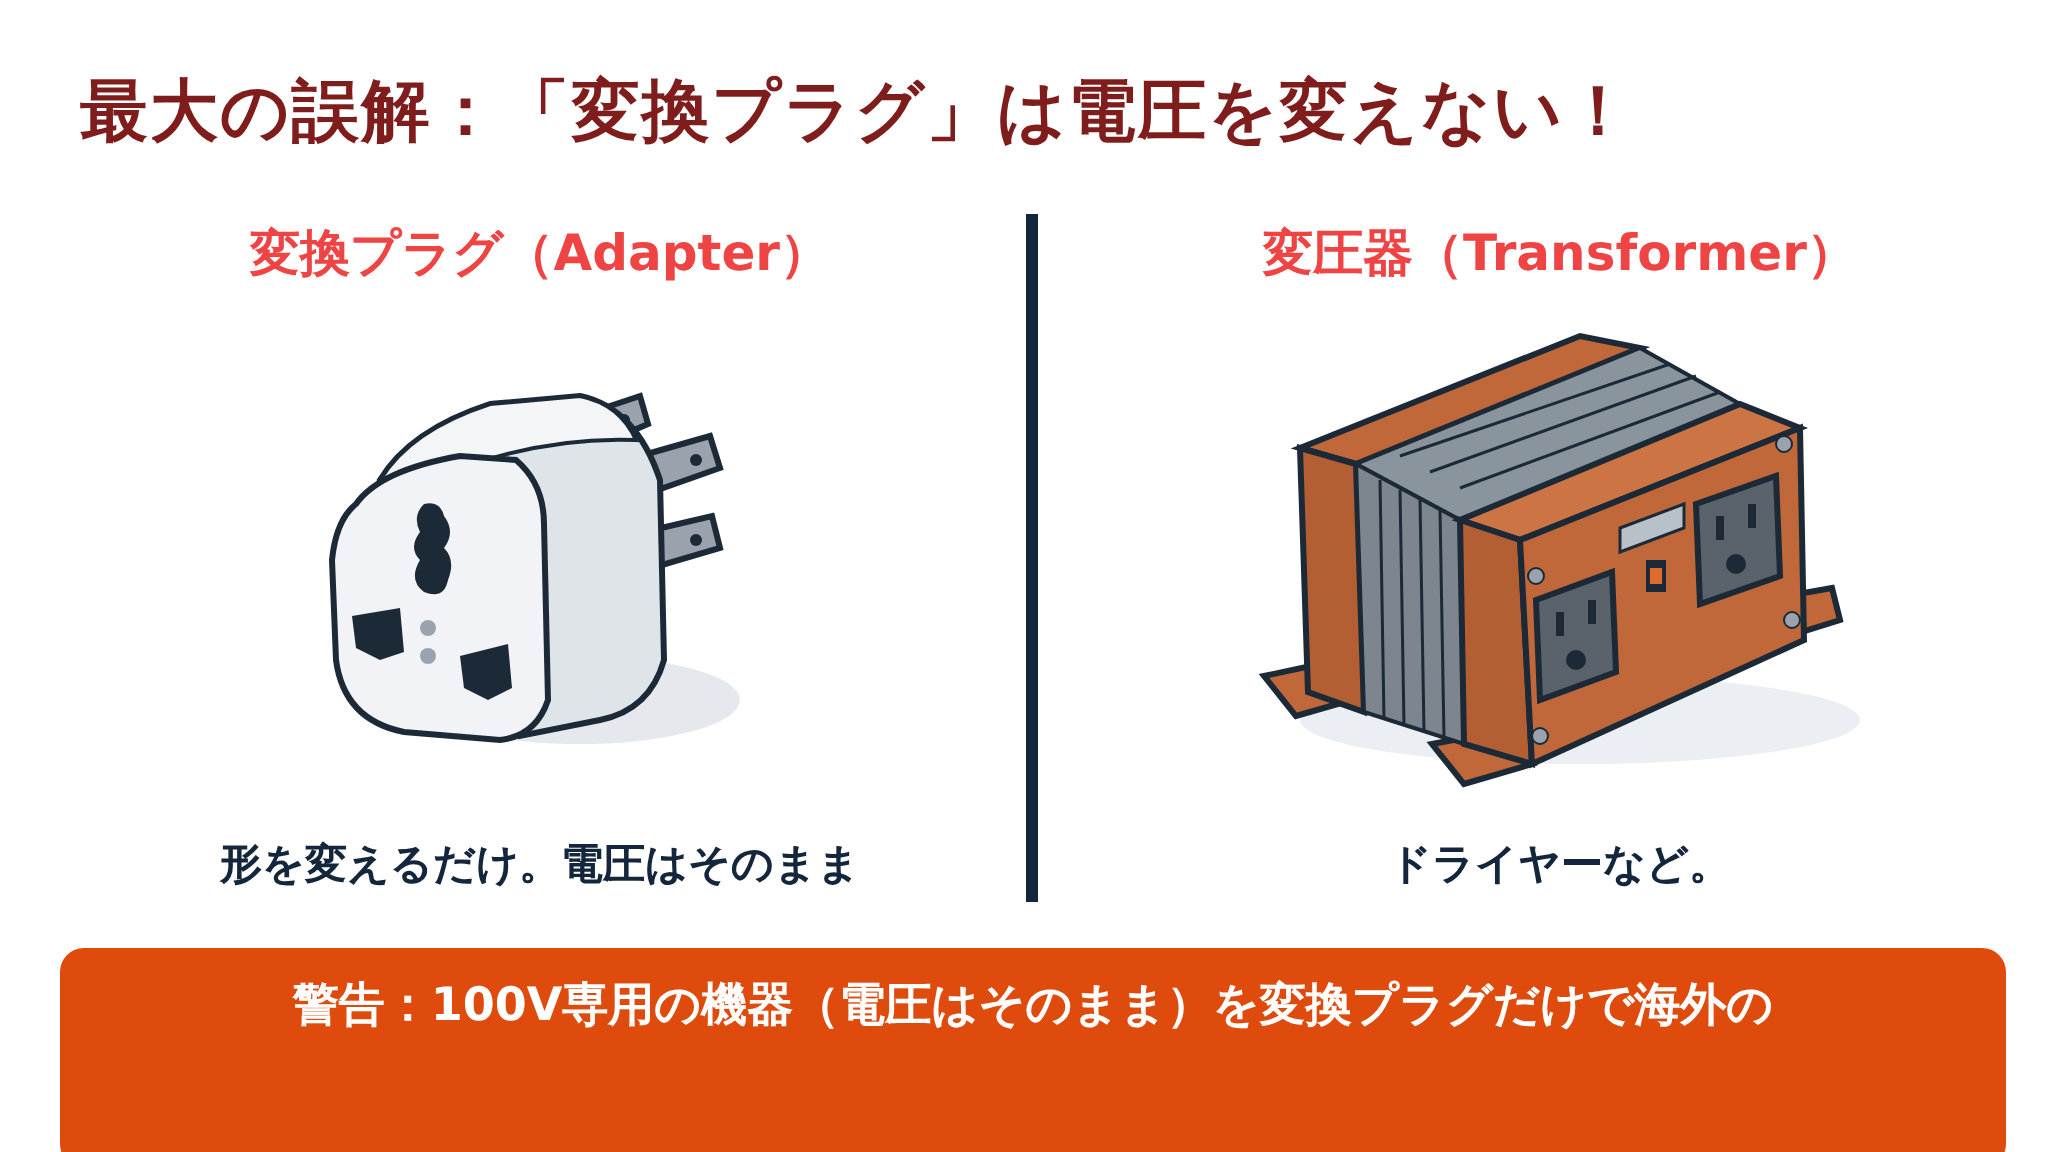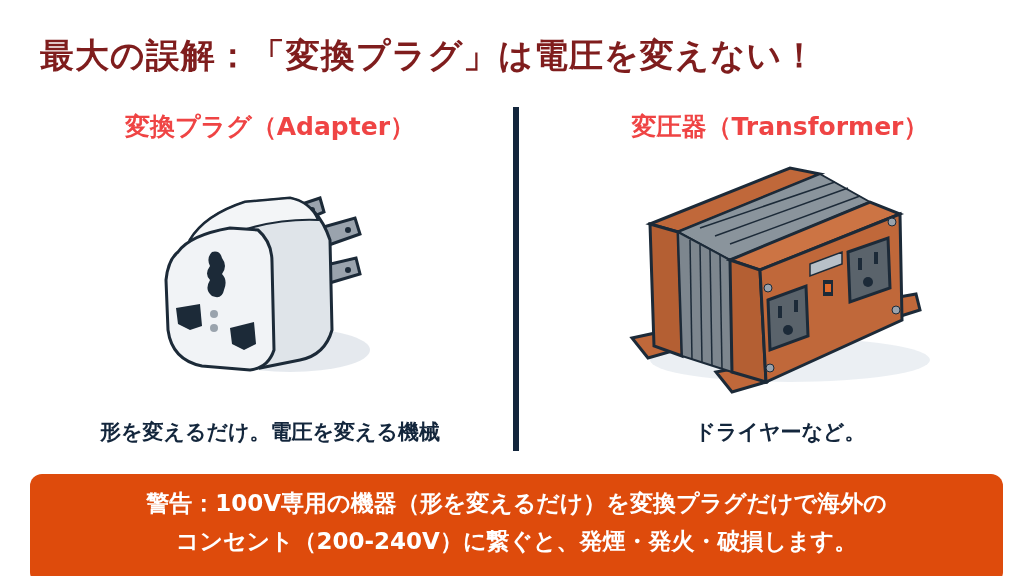--- a/index.html
+++ b/index.html
@@ -121,19 +121,18 @@
 
     <g fill="#9aa3ad" stroke="#1c2a38" stroke-width="1">
       <circle cx="148" cy="128" r="4"></circle>
       <circle cx="272" cy="62" r="4"></circle>
       <circle cx="276" cy="150" r="4"></circle>
       <circle cx="150" cy="208" r="4"></circle>
     </g>
   </svg>
 </div>
 
-<div class="caption left">形を変えるだけ。電圧を変える機械</div>
+<div class="caption left">形を変えるだけ。電圧はそのまま</div>
 <div class="caption right">ドライヤーなど。</div>
 
 <div class="warning">
-  <span class="line">警告：100V専用の機器（形を変えるだけ）を変換プラグだけで海外の</span>
-  <span class="line">コンセント（200-240V）に繋ぐと、発煙・発火・破損します。</span>
+  <span class="line">警告：100V専用の機器（電圧はそのまま）を変換プラグだけで海外の</span>
 </div>
 
 </body></html>

